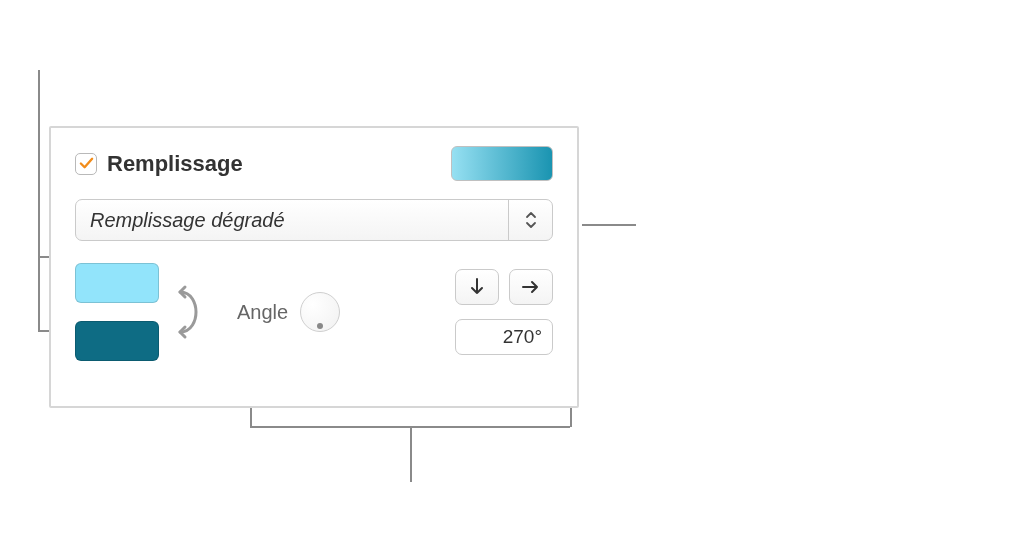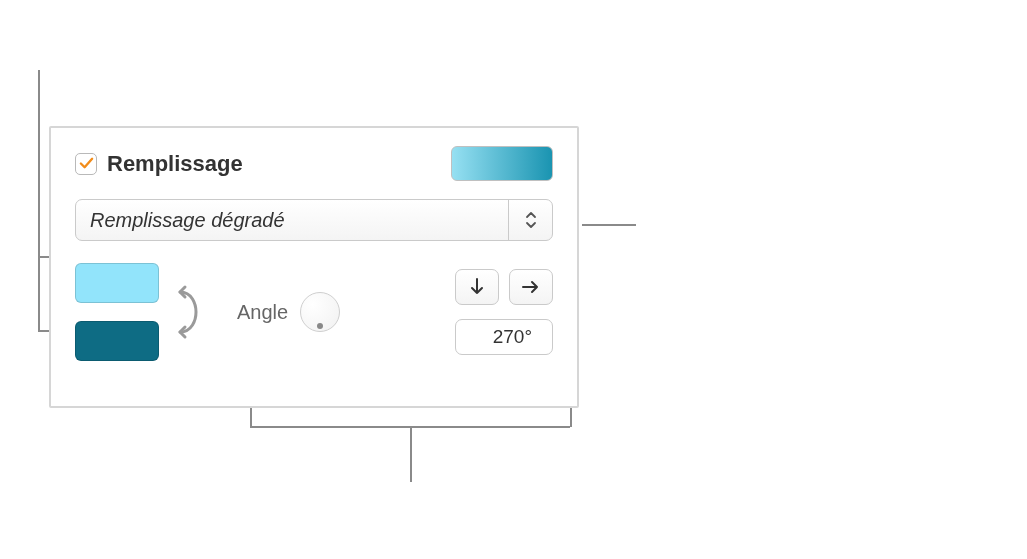--- a/index.html
+++ b/index.html
@@ -162,21 +162,21 @@
     }
     .angle-input {
       width: 98px;
       height: 36px;
       border: 1.5px solid #cacaca;
       border-radius: 7px;
       background: #fff;
       display: flex;
       align-items: center;
       justify-content: flex-end;
-      padding: 0 20px;
+      padding: 0 10px;
       font-size: 19px;
       color: #333;
     }
     
     .callout {
       position: absolute;
       background: #8a8a8a;
     }
     .callout-v1 { left: 38px; top: 70px; width: 1.5px; height: 186px; }
     .callout-h1 { left: 38px; top: 256px; width: 28px; height: 1.5px; }

